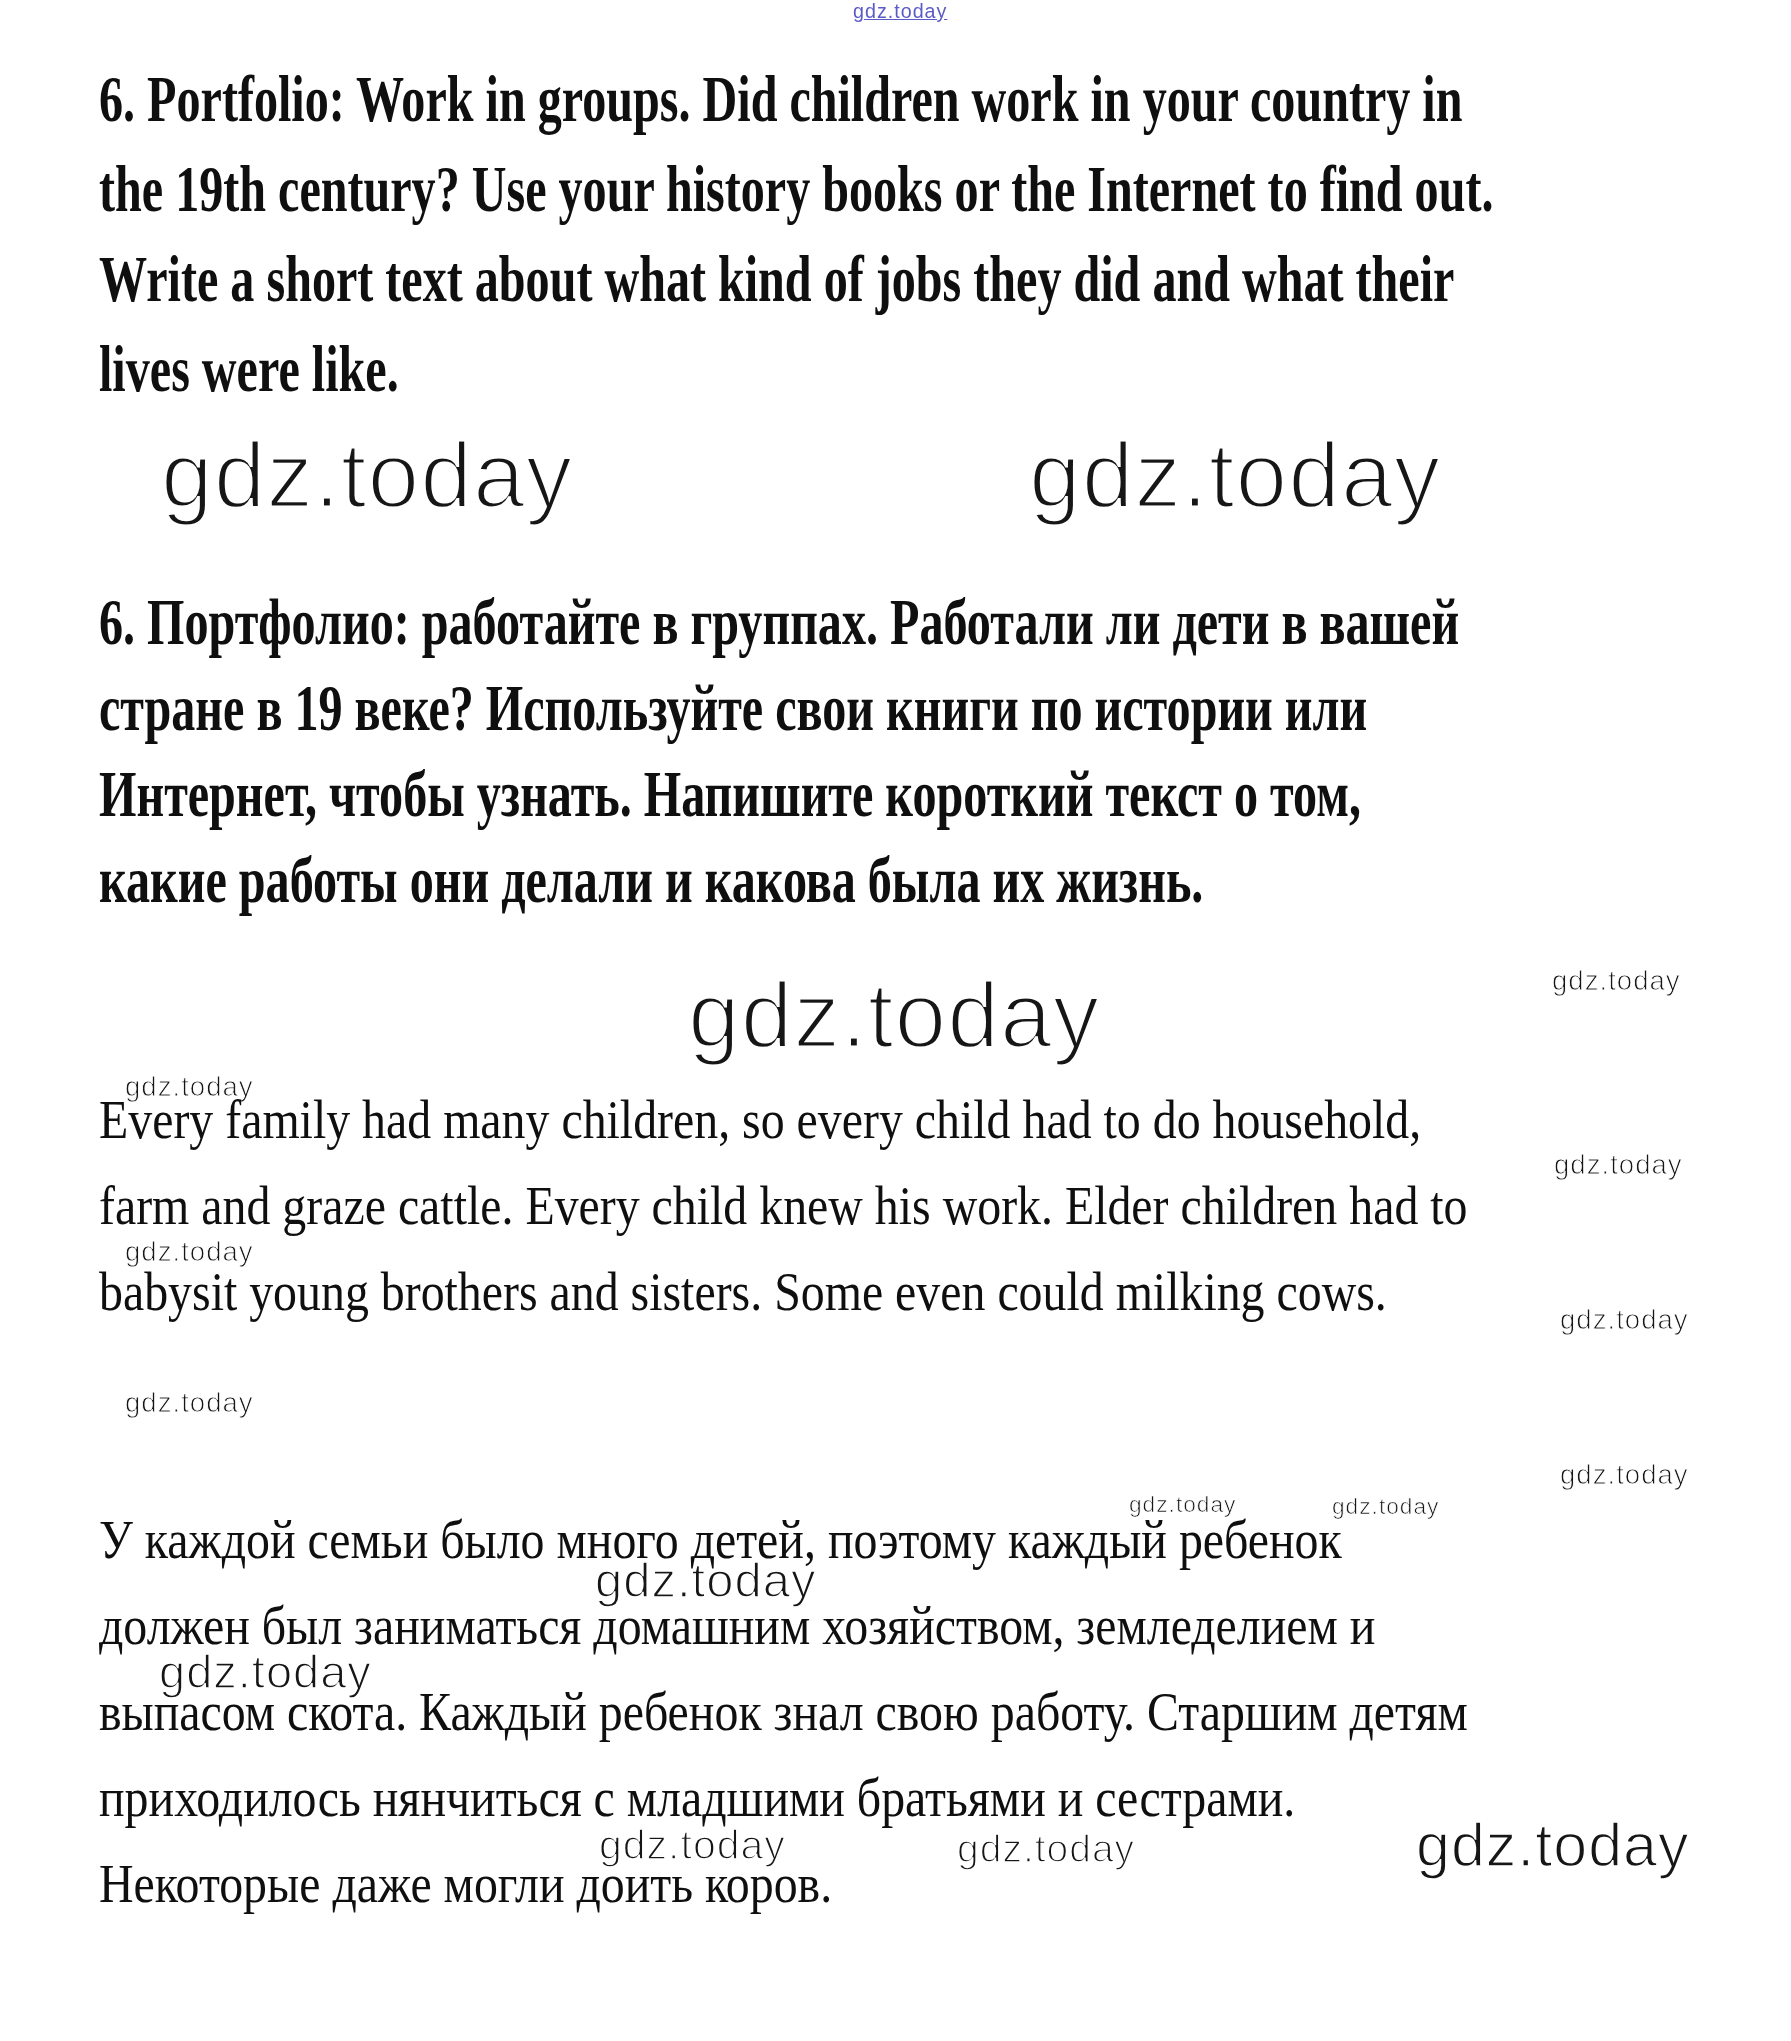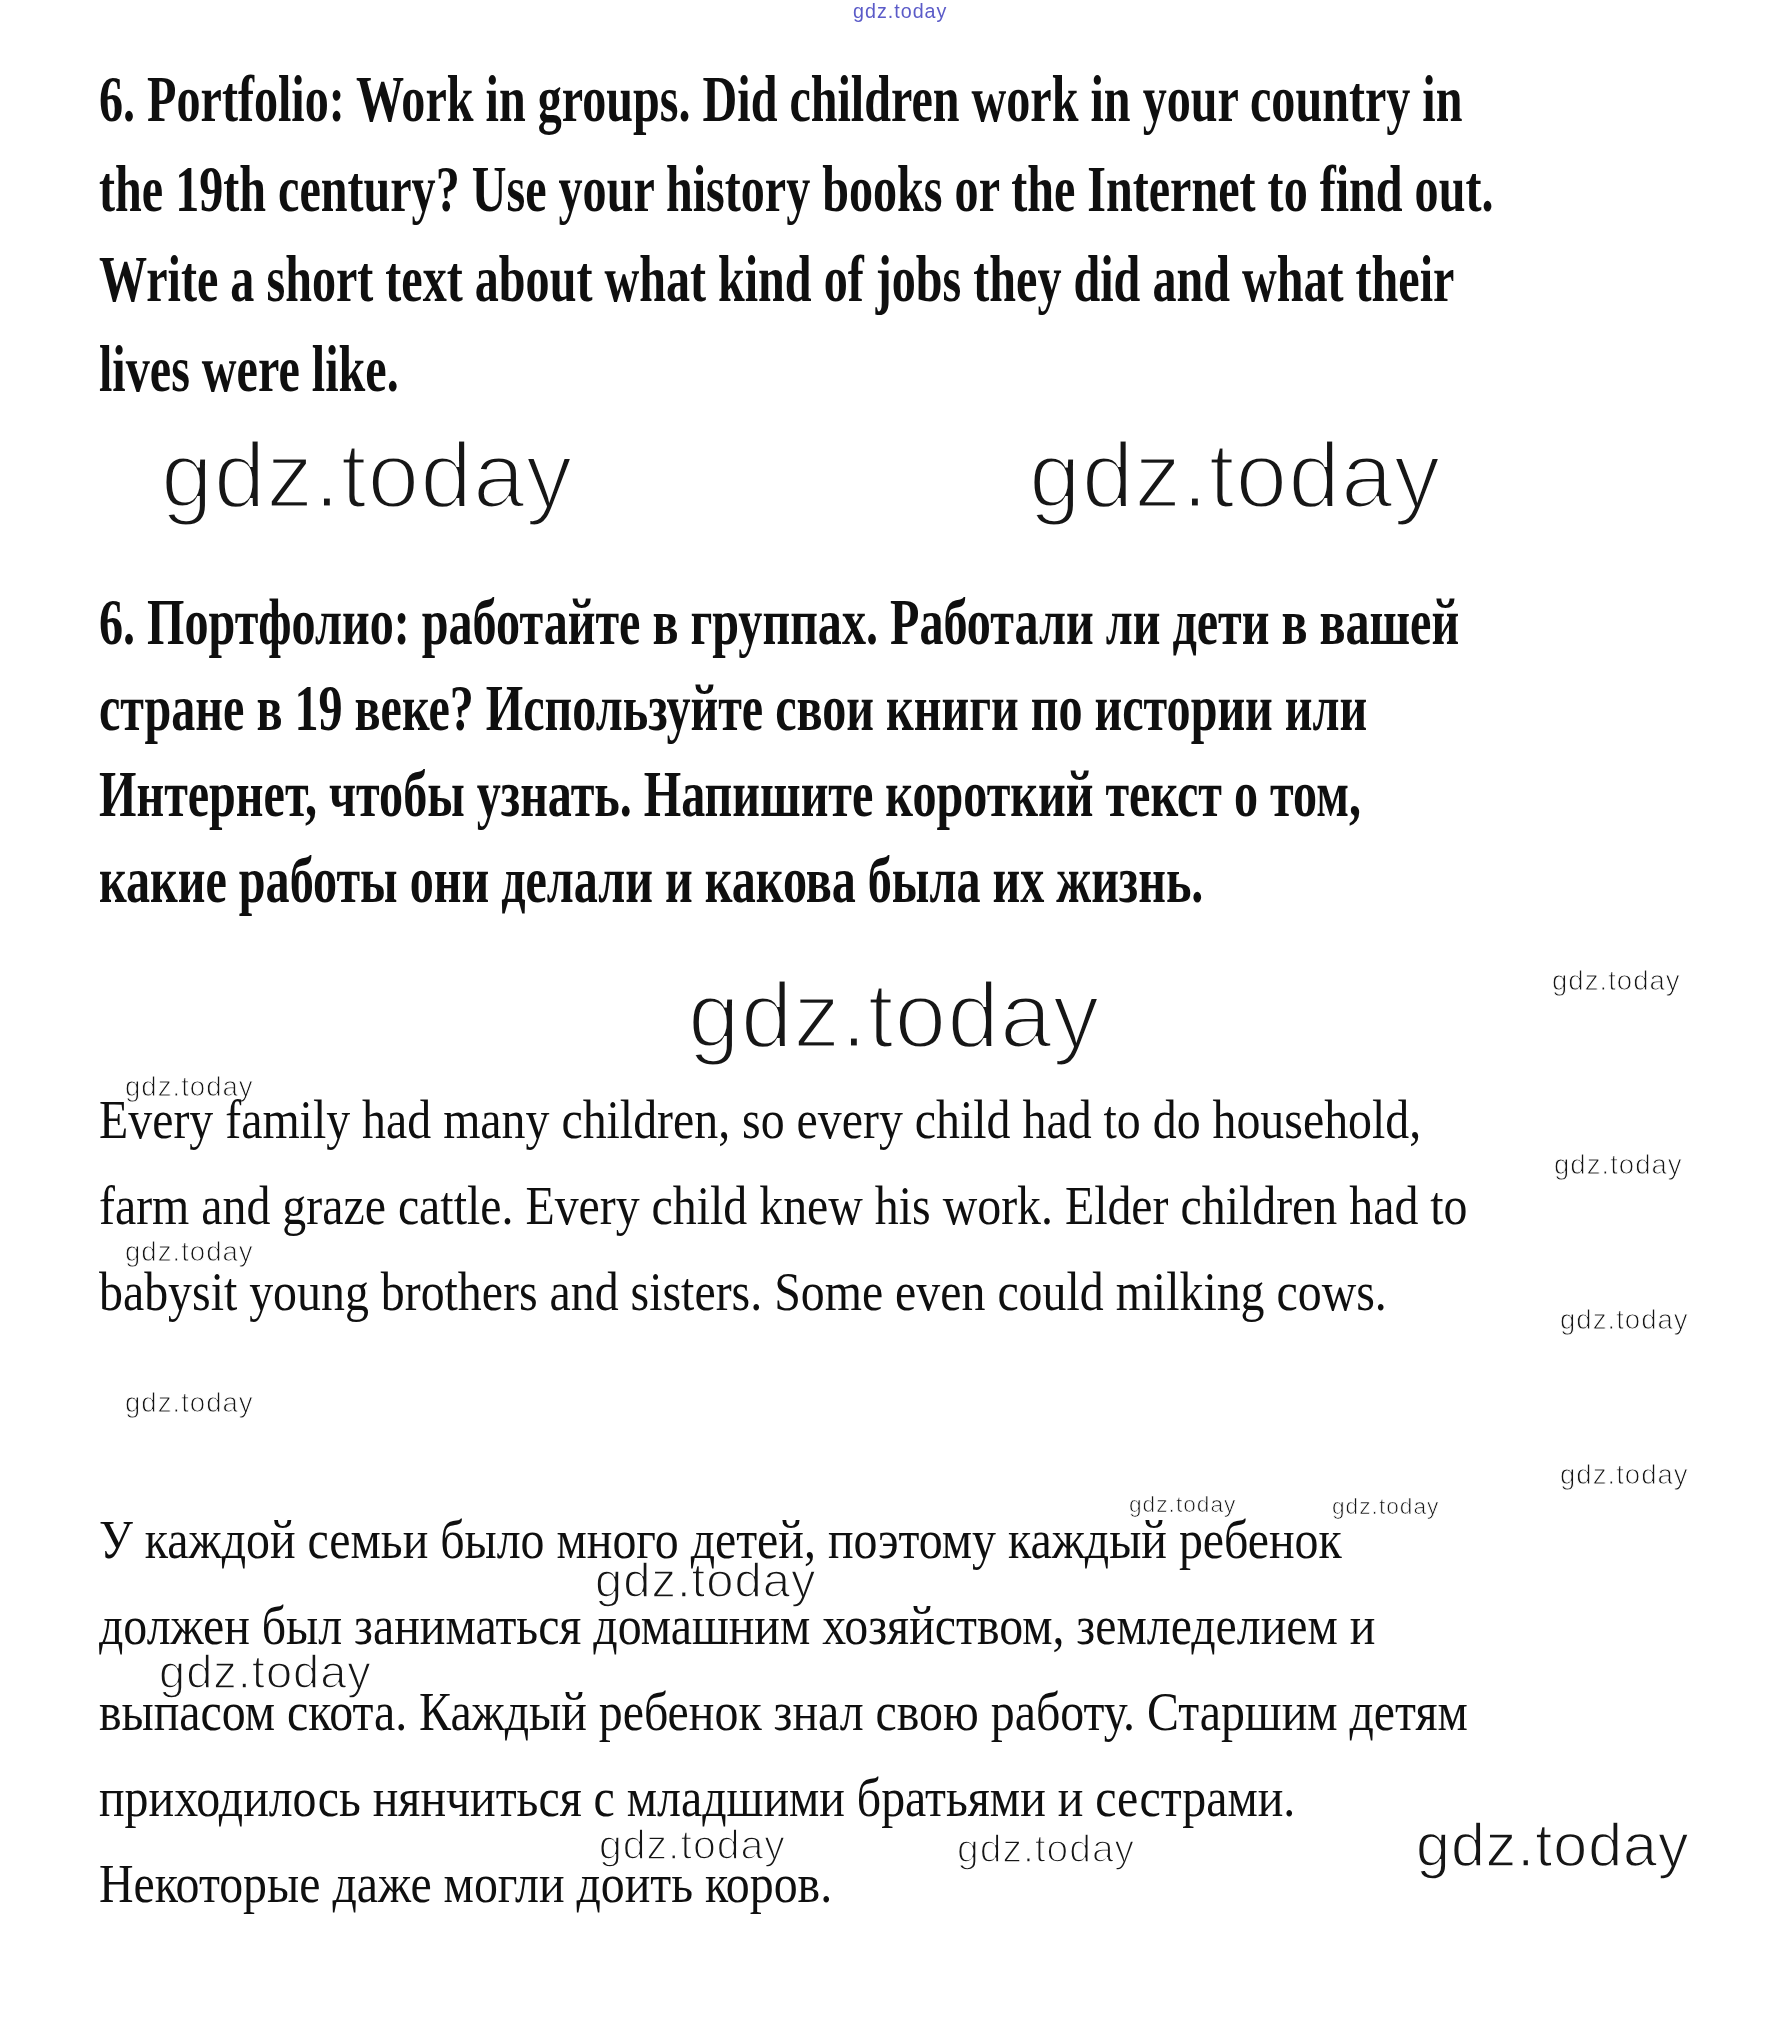--- a/index.html
+++ b/index.html
@@ -16,20 +16,21 @@
   .bold{font-weight:bold;}
   .task{font-size:65px;}
   .answer{font-size:55px;}
   .wm{
     position:absolute;
     font-family:"Liberation Sans",sans-serif;
     color:#161616;
     white-space:nowrap;
     letter-spacing:1px;
     line-height:1;
+    text-decoration:underline;
   }
   .wm-big{font-size:93px;-webkit-text-stroke:3px #ffffff;}
   .wm-med{-webkit-text-stroke:1.5px #ffffff;}
   .wm-sm{font-size:27.6px;-webkit-text-stroke:0.9px #ffffff;}
   .wm-xs{font-size:22.7px;-webkit-text-stroke:0.7px #ffffff;}
   .wm-blue{font-size:19.7px;color:#5b5bc8;-webkit-text-stroke:0;}
 </style>
 </head>
 <body>
 

